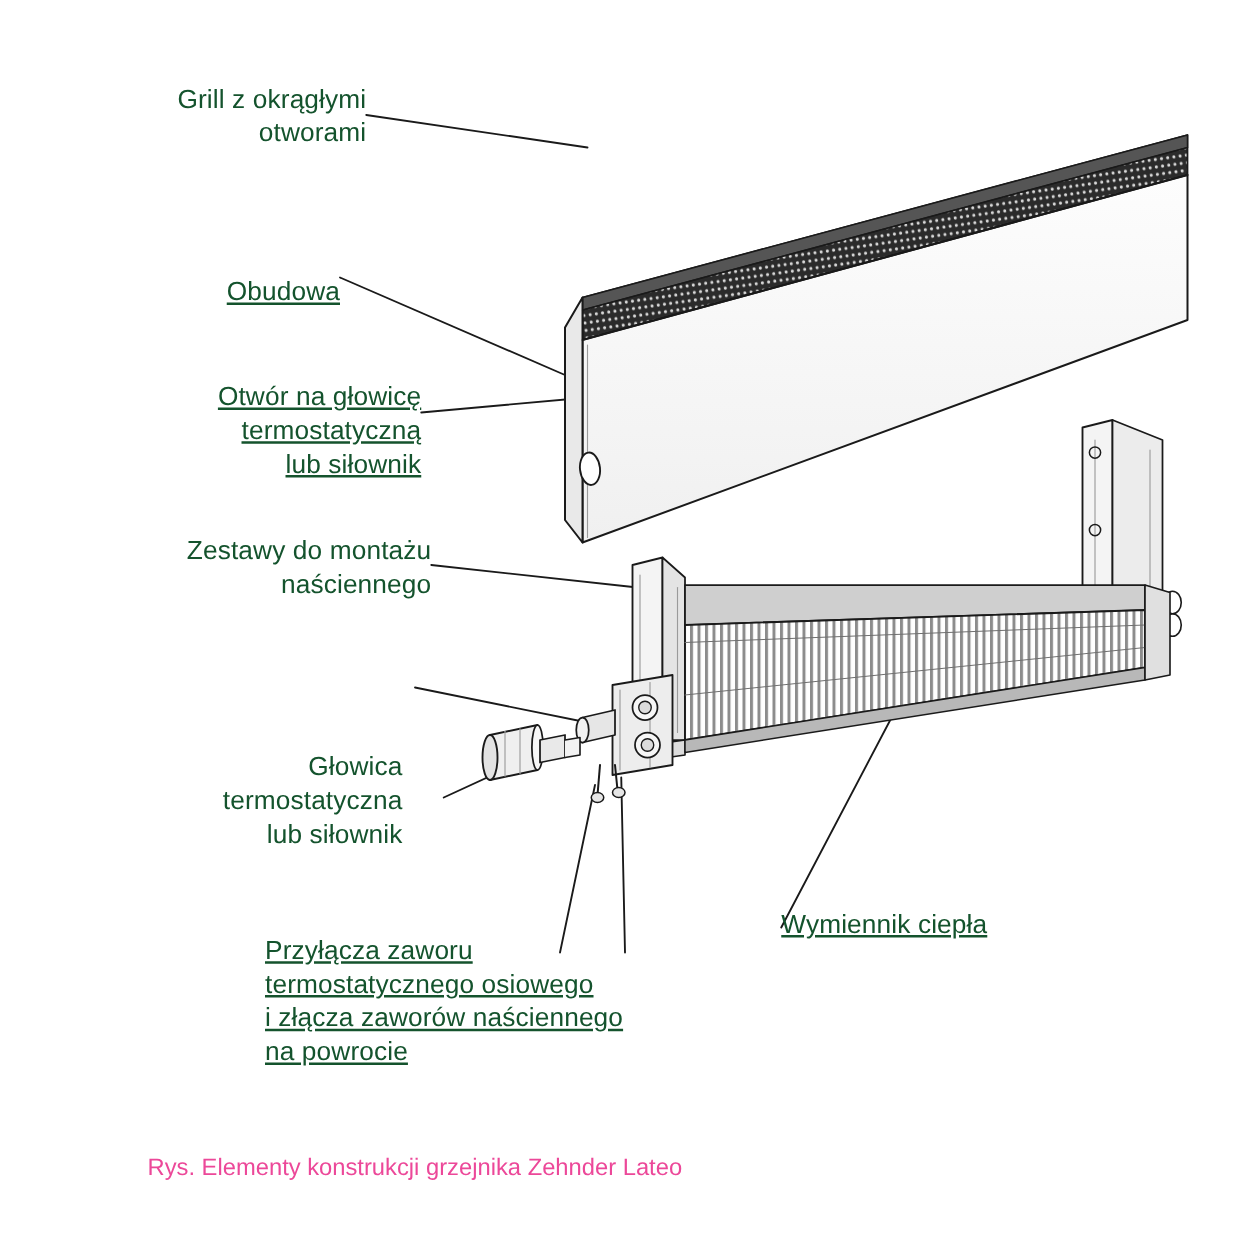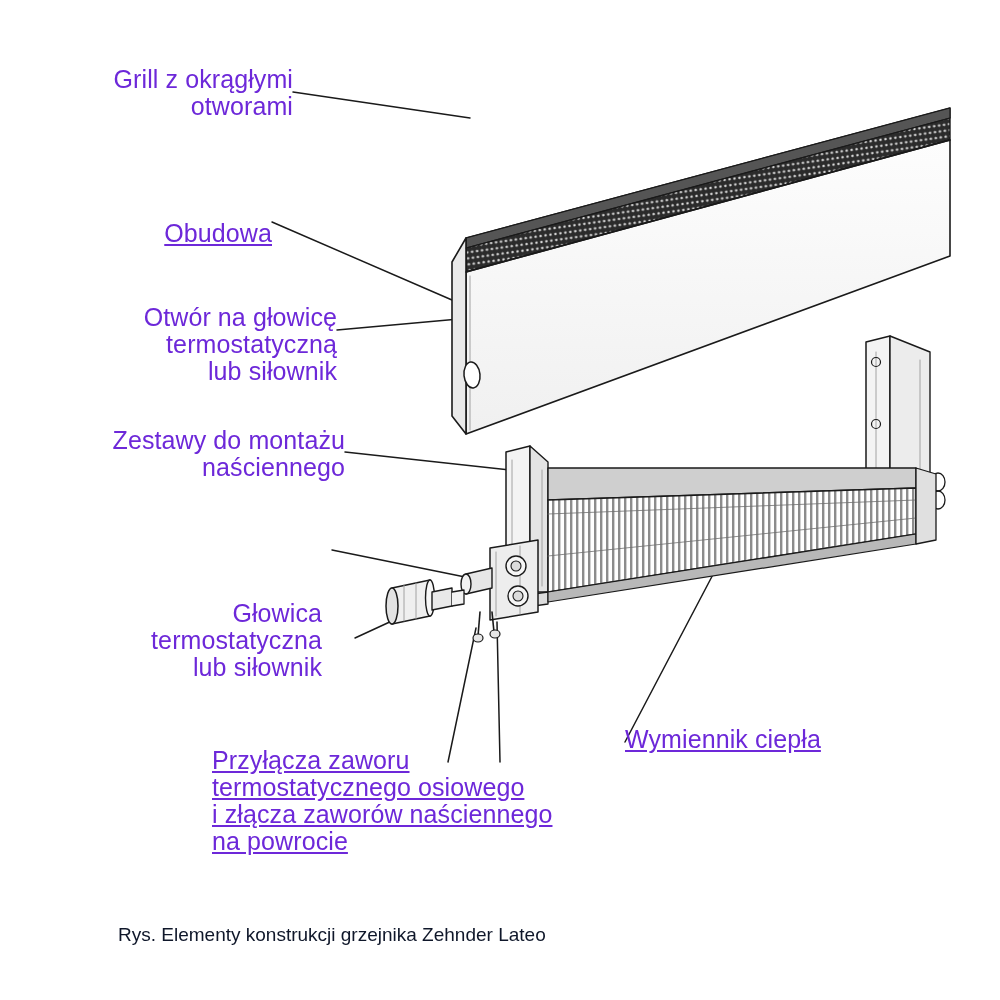--- a/index.html
+++ b/index.html
@@ -13,23 +13,23 @@
   }
   #canvas {
     position: relative;
     width: 1000px;
     height: 1000px;
     background: #ffffff;
     overflow: hidden;
   }
   .label {
     position: absolute;
-    font-size: 25px;
+    font-size: 21px;
     line-height: 27px;
-    color: #6d28d9;
+    color: #14532d;
     white-space: pre;
     letter-spacing: 0.1px;
   }
   .label.right {
     text-align: right;
   }
   .label.left {
     text-align: left;
     text-decoration: underline;
   }
@@ -37,21 +37,21 @@
     position: absolute;
     left: 0;
     top: 0;
     width: 1000px;
     height: 1000px;
   }
   .caption {
     position: absolute;
     font-size: 19px;
     line-height: 26px;
-    color: #0f172a;
+    color: #ec4899;
     white-space: pre;
   }
 </style>
 </head>
 <body>
 
 <div id="canvas">
 
   <svg id="svg-layer" viewBox="0 0 1000 1000">
     <defs>
@@ -165,21 +165,21 @@
       </g>
 
     </g>
   </svg>
 
   <div class="label right" style="left:60px; top:66px; width:233px;">Grill z okrągłymi
 otworami</div>
 
   <div class="label right" style="left:60px; top:220px; width:212px;text-decoration:underline;">Obudowa</div>
 
-  <div class="label right" style="left:60px; top:304px; width:277px;">Otwór na głowicę
+  <div class="label right" style="left:60px; top:304px; width:277px;text-decoration:underline;">Otwór na głowicę
 termostatyczną
 lub siłownik</div>
 
   <div class="label right" style="left:50px; top:427px; width:295px;">Zestawy do montażu
 naściennego</div>
 
 
   <div class="label right" style="left:60px; top:600px; width:262px;">Głowica
 termostatyczna
 lub siłownik</div>

